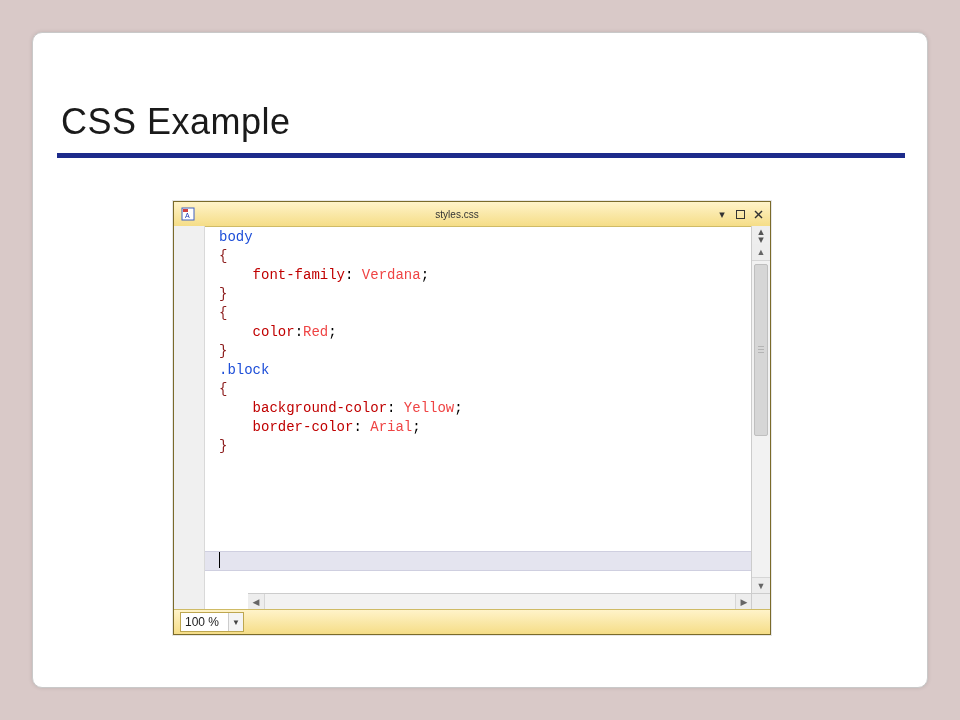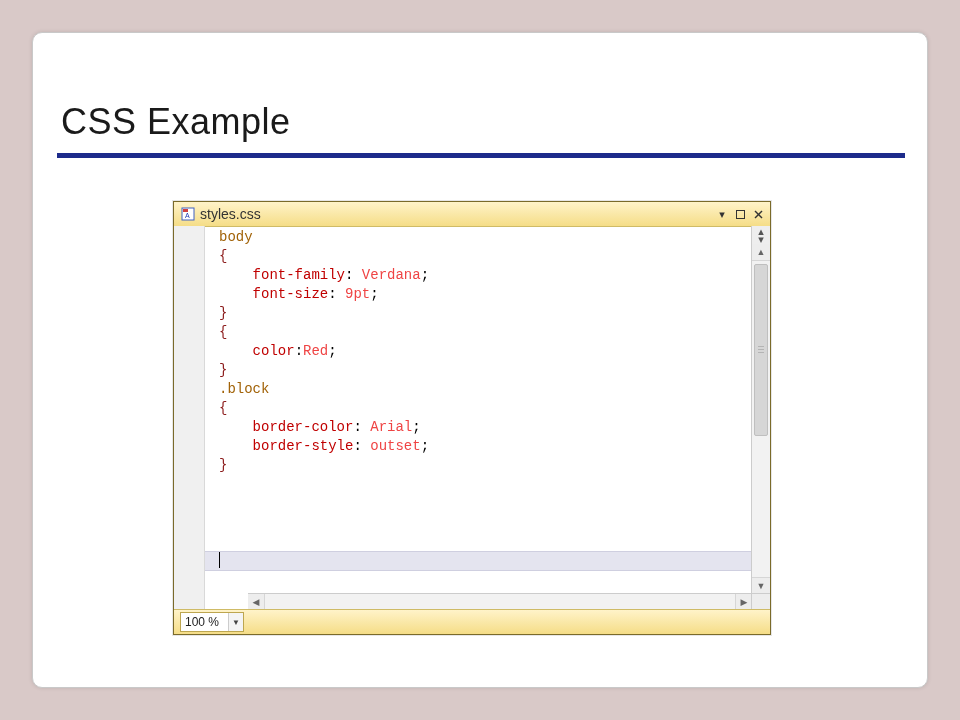--- a/index.html
+++ b/index.html
@@ -58,22 +58,23 @@
     display: flex;
     align-items: center;
   }
   .tb-icon {
     width: 16px; height: 16px;
     margin: 0 4px 0 6px;
     display: inline-flex; align-items: center; justify-content: center;
   }
   .tb-title {
     color: #333;
-    font-size: 14px;
+    font-size: 10px;
     flex: 1 1 auto;
+    text-align: center;
   }
   .win-btn {
     width: 16px; height: 14px;
     display: inline-flex; align-items: center; justify-content: center;
     margin-right: 2px;
     color: #333;
     font-size: 11px;
     cursor: default;
   }
   .win-btn:last-child { margin-right: 4px; }
@@ -92,21 +93,21 @@
     position: relative;
     overflow: hidden;
   }
   .code-lines {
     padding: 2px 0 0 14px;
     font-family: Consolas, "Courier New", monospace;
     font-size: 14px;
     line-height: 19px;
   }
   .code-lines .line { white-space: pre; }
-  .sel-selector { color: #a16207; }
+  .sel-selector { color: #1d4ed8; }
   .sel-brace    { color: #8b1a1a; }
   .sel-prop     { color: #c00000; }
   .sel-colon    { color: #000; }
   .sel-value    { color: #ef4444; }
   .sel-semicolon{ color: #000; }
   .cursor-line {
     position: absolute;
     left: 0; right: 0;
     height: 18px;
     background: #e4e4ef;
@@ -243,29 +244,28 @@
 
     <div class="code-area">
       <div class="gutter-left"></div>
       <div class="code-body">
         <div id="cursor-line" class="cursor-line" style="top: 325px;"></div>
         <div id="cursor" class="cursor-caret" style="top: 326px; left: 14px;"></div>
         <div class="code-lines" id="code-lines">
             <div class="line"><span class="sel-selector">body</span></div>
             <div class="line"><span class="sel-brace">{</span></div>
             <div class="line"><span>    </span><span class="sel-prop">font-family</span><span class="sel-colon">: </span><span class="sel-value">Verdana</span><span class="sel-semicolon">;</span></div>
-            <div class="line"><span>    </span><span class="sel-prop">font-size</span><span class="sel-colon">: </span><span class="sel-value">9pt</span><span class="sel-semicolon">;</span></div>
             <div class="line"><span class="sel-brace">}</span></div>
             <div class="line"><span class="sel-brace">{</span></div>
             <div class="line"><span>    </span><span class="sel-prop">color</span><span class="sel-colon">:</span><span class="sel-value">Red</span><span class="sel-semicolon">;</span></div>
             <div class="line"><span class="sel-brace">}</span></div>
             <div class="line"><span class="sel-selector">.block</span></div>
             <div class="line"><span class="sel-brace">{</span></div>
+            <div class="line"><span>    </span><span class="sel-prop">background-color</span><span class="sel-colon">: </span><span class="sel-value">Yellow</span><span class="sel-semicolon">;</span></div>
             <div class="line"><span>    </span><span class="sel-prop">border-color</span><span class="sel-colon">: </span><span class="sel-value">Arial</span><span class="sel-semicolon">;</span></div>
-            <div class="line"><span>    </span><span class="sel-prop">border-style</span><span class="sel-colon">: </span><span class="sel-value">outset</span><span class="sel-semicolon">;</span></div>
             <div class="line"><span class="sel-brace">}</span></div>
           </div>
       </div>
     </div>
 
     <div class="split-handle-right">
       <span class="glyph">▴<br>▾</span>
     </div>
     <div class="vscroll">
       <div class="arrow up">▲</div>

